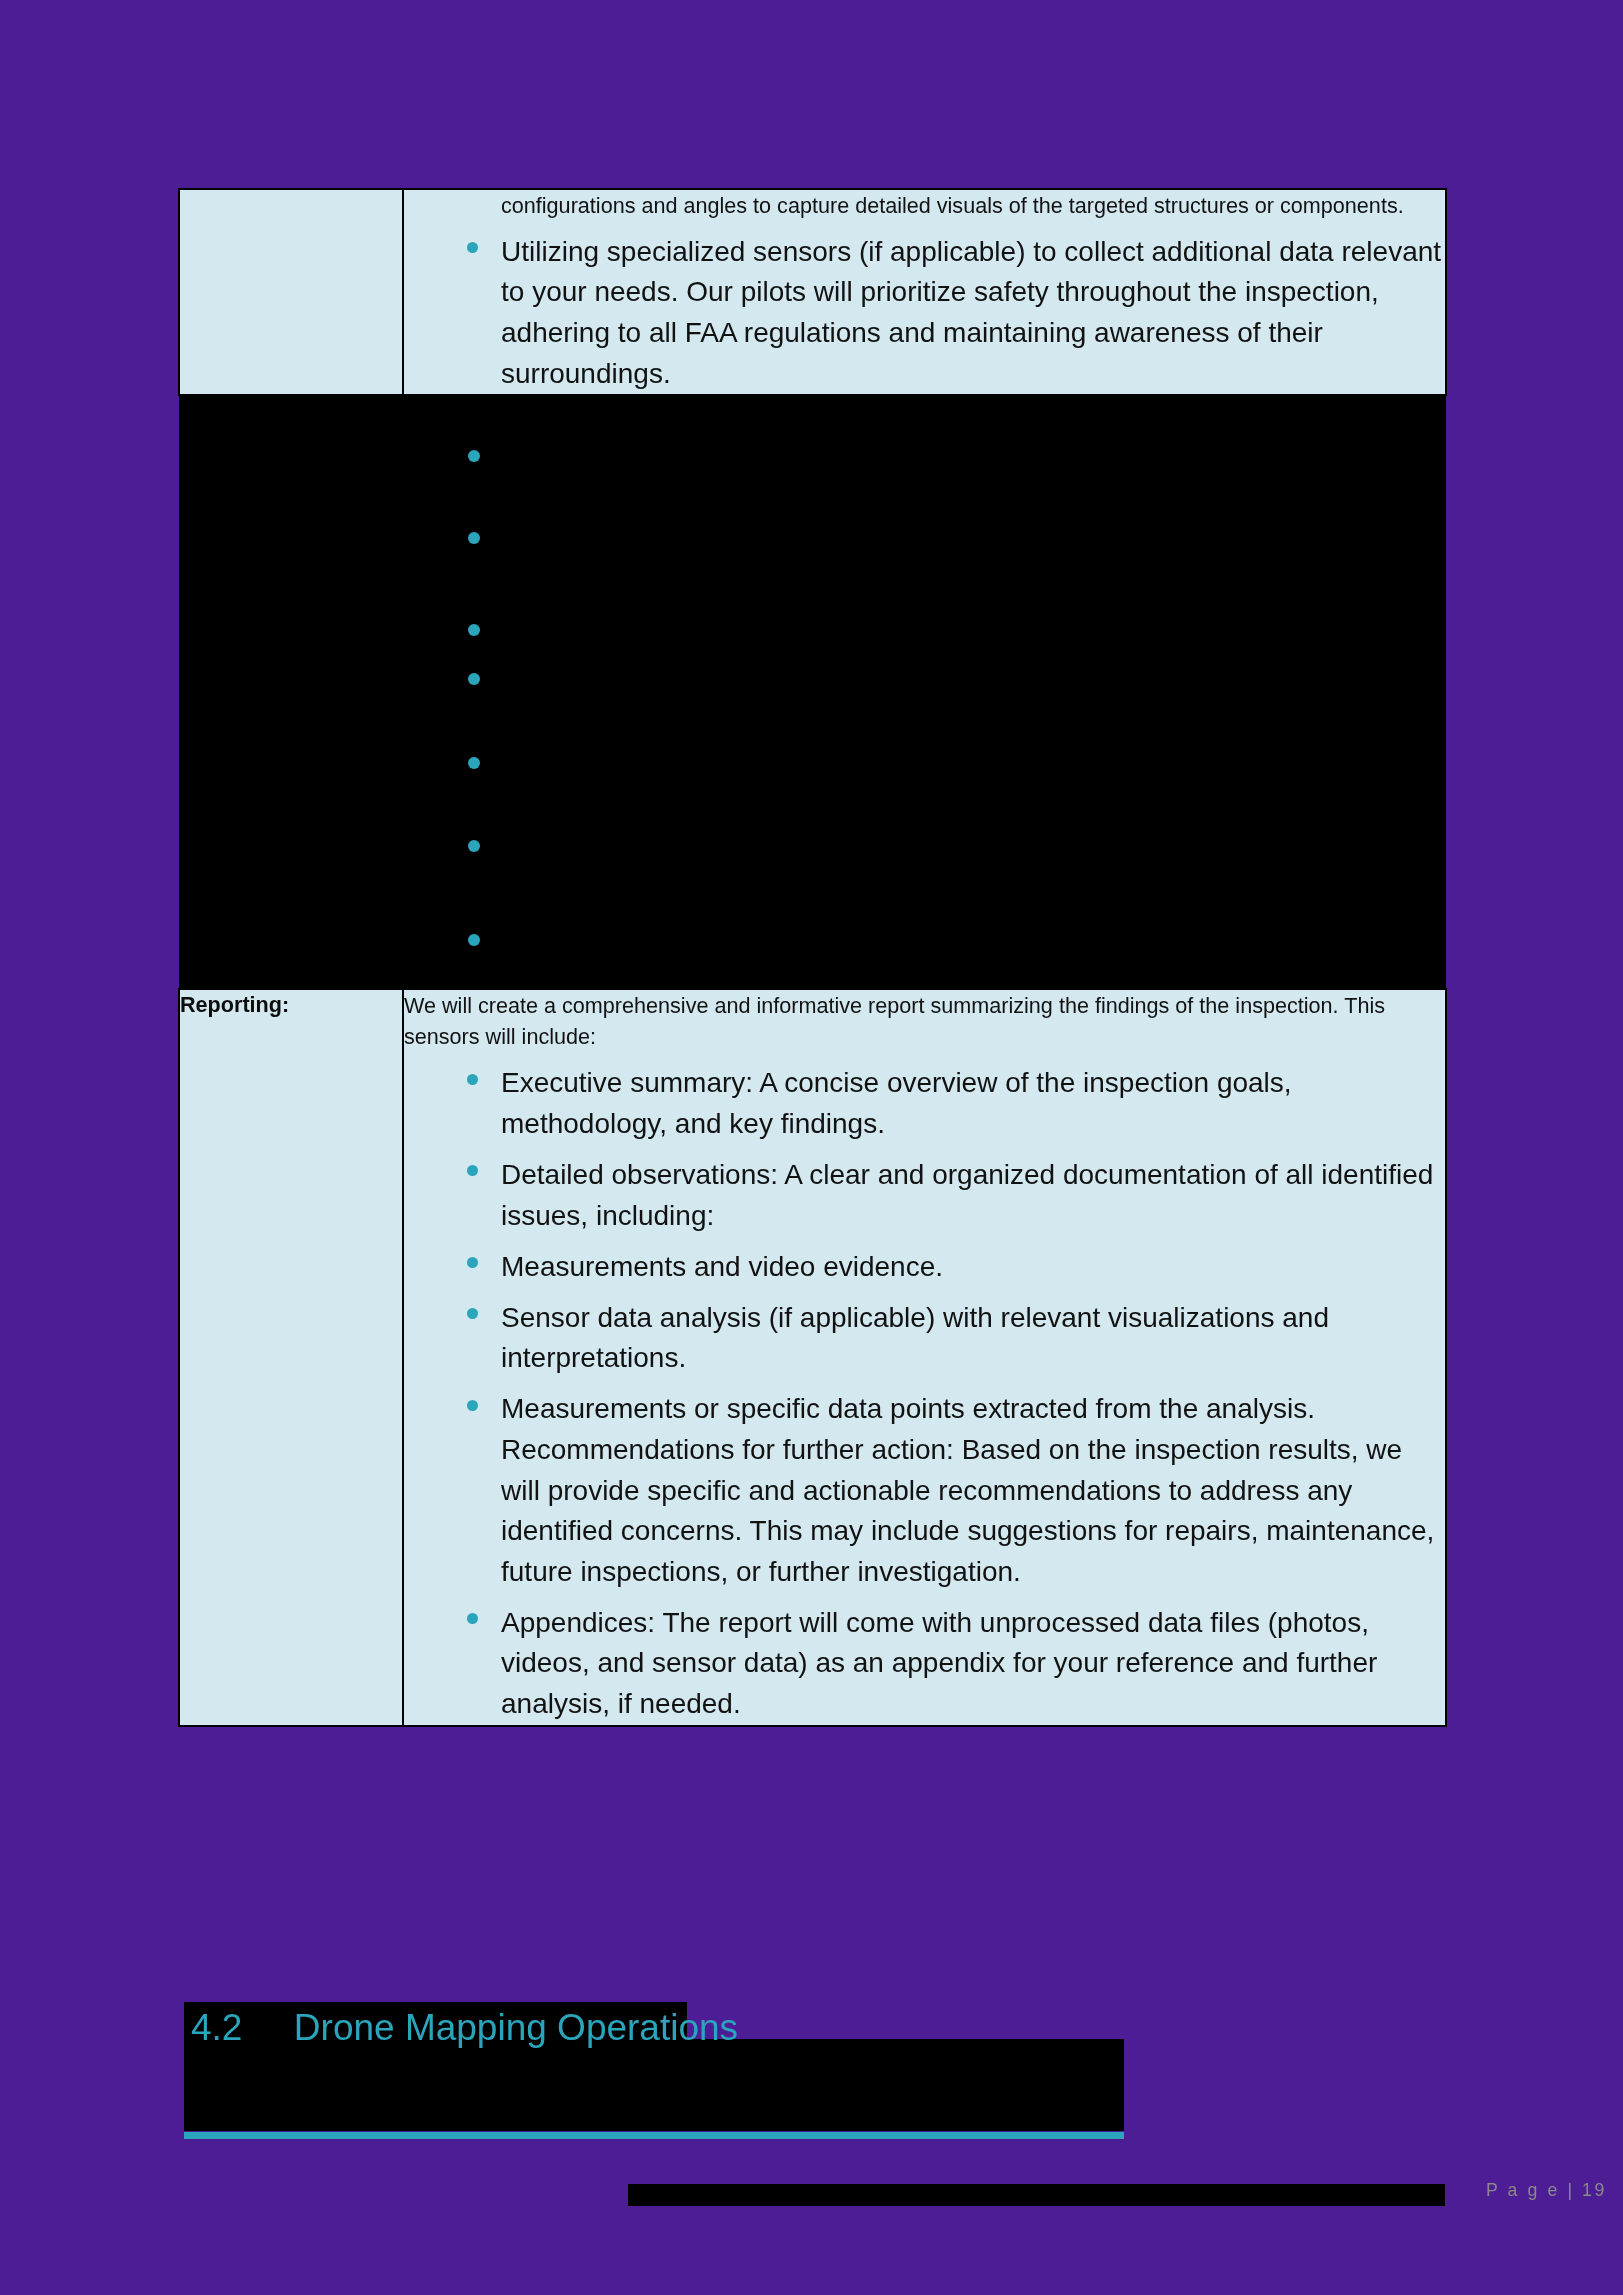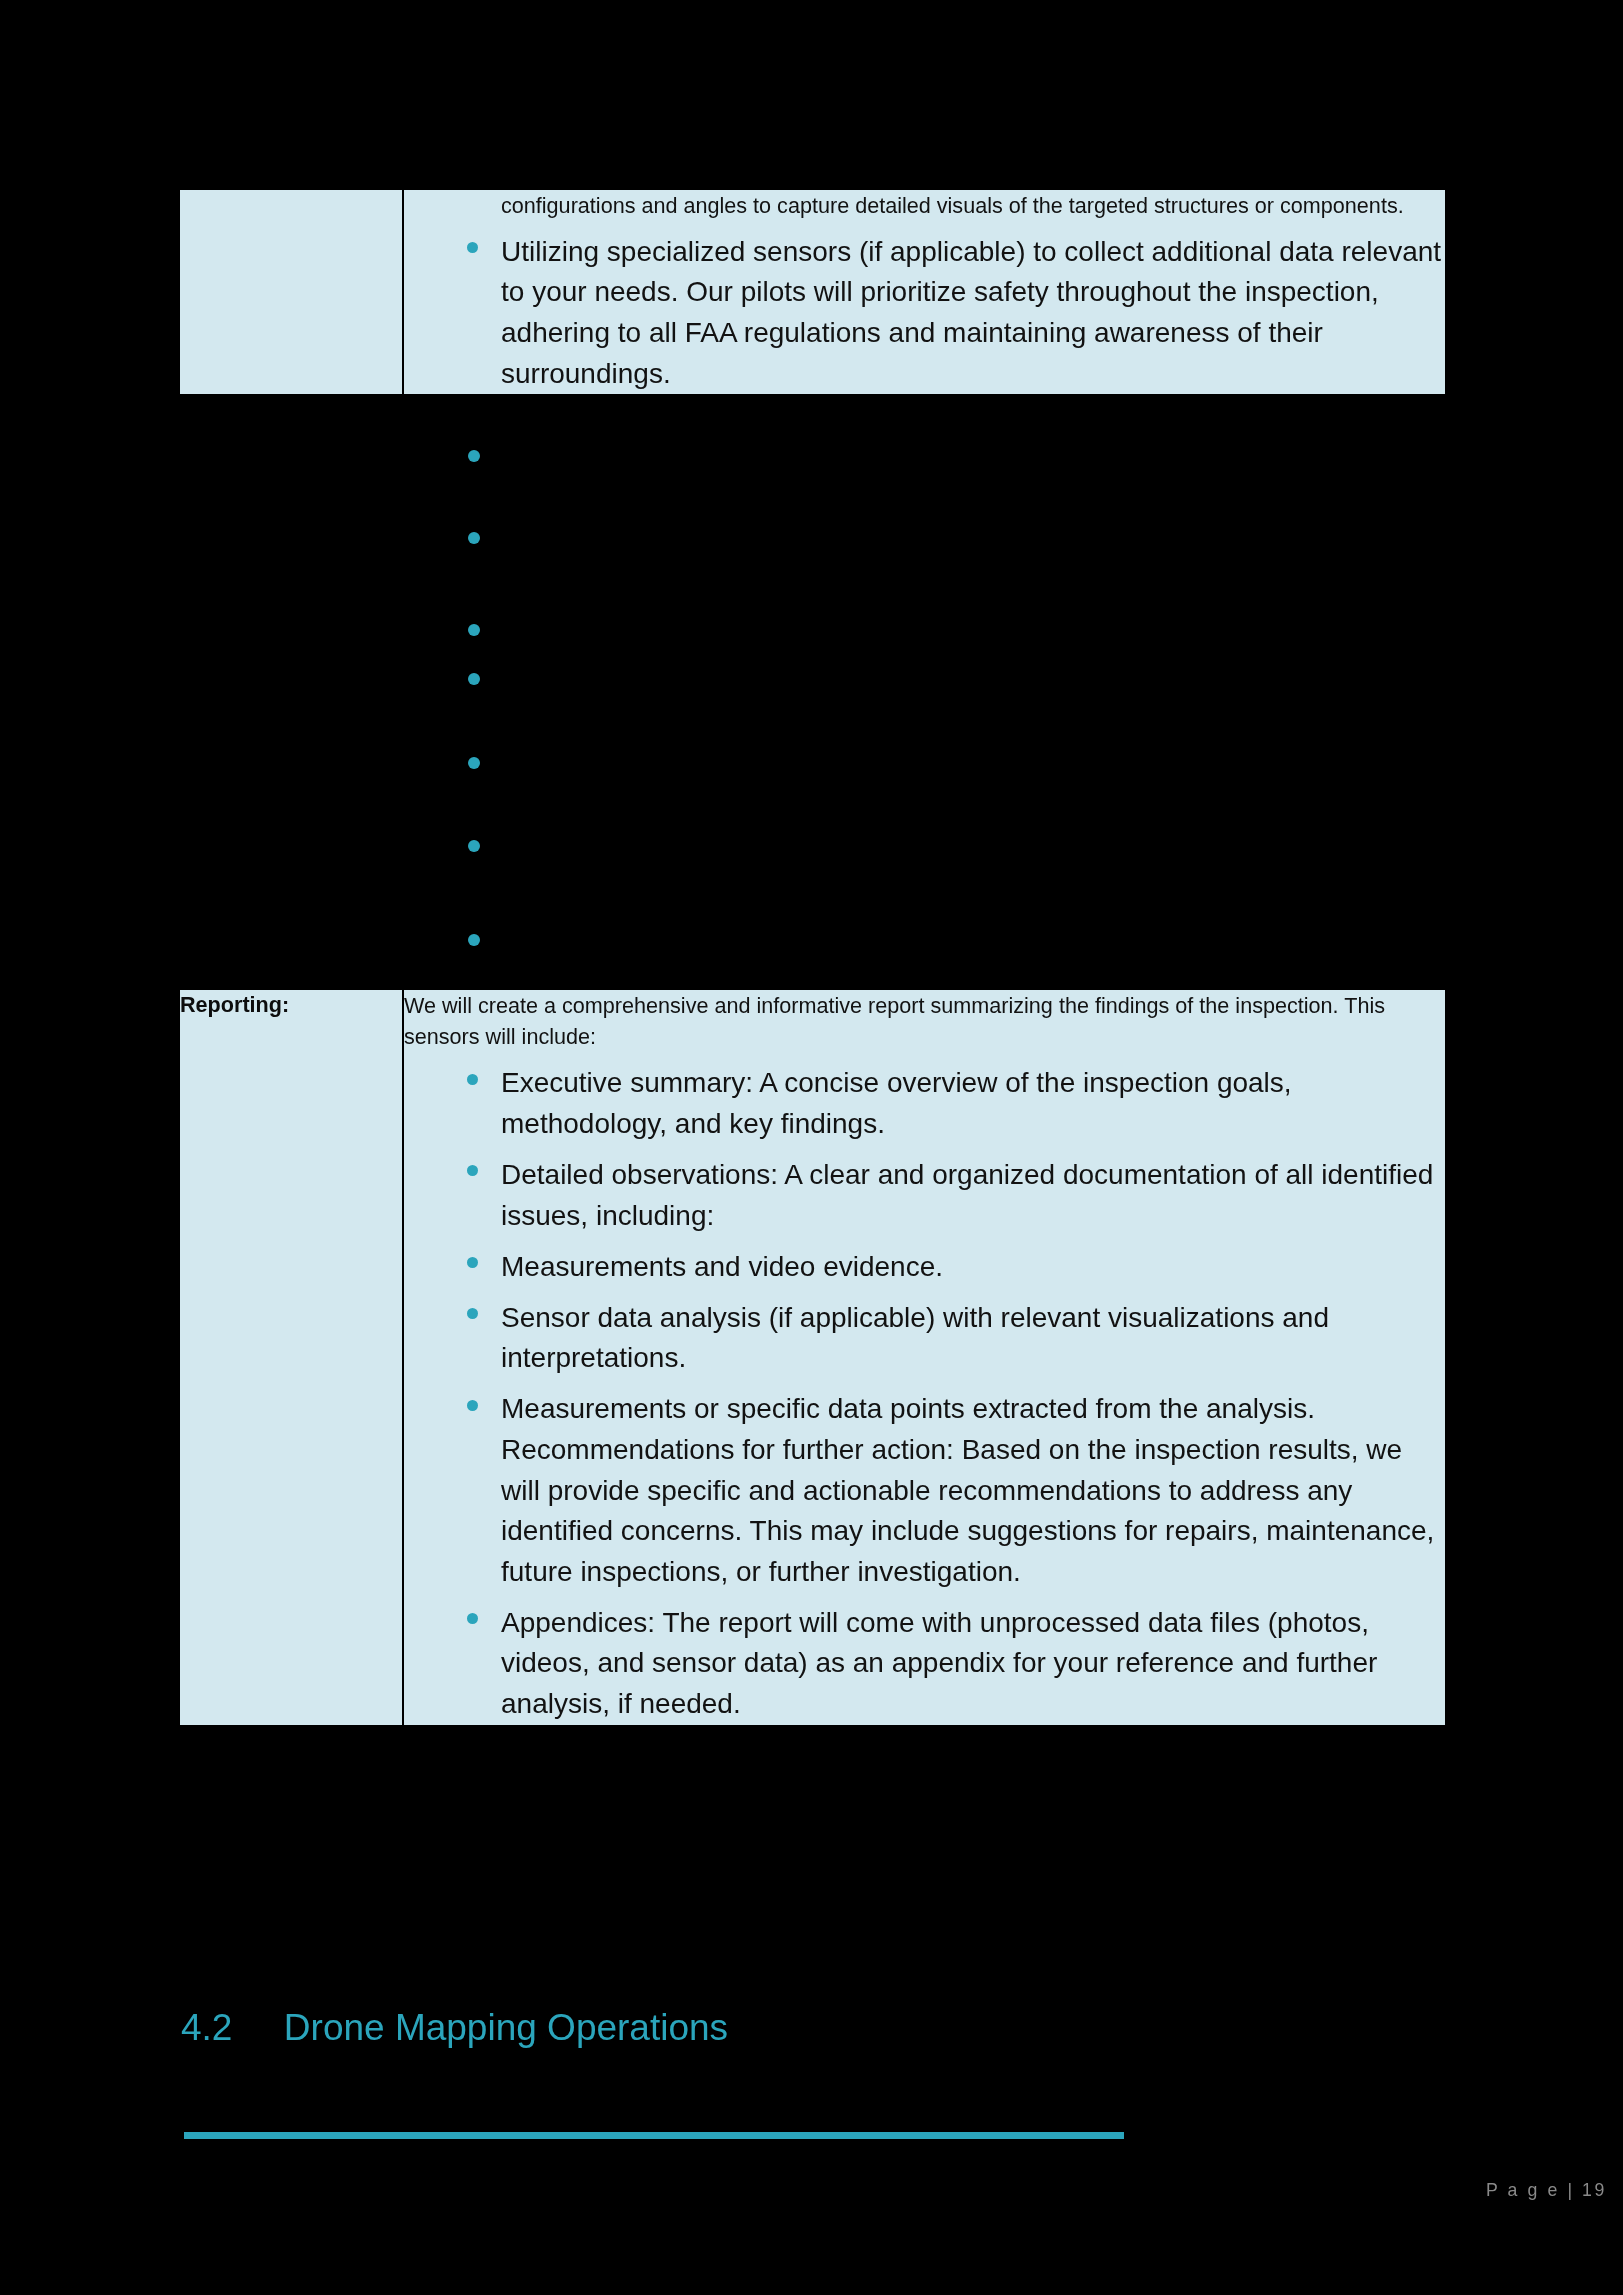--- a/index.html
+++ b/index.html
@@ -12,21 +12,21 @@
     height: 2295px;
     position: relative;
     font-family: "Liberation Sans", sans-serif;
     -webkit-font-smoothing: antialiased;
   }
 
   
   .page {
     position: absolute;
     inset: 0;
-    background: #000000;
+    background: #4c1d95;
     overflow: hidden;
   }
 
   
   .doc-table {
     position: absolute;
     left: 178px;
     top: 188px;
     width: 1267px;
     border-collapse: collapse;
@@ -131,21 +131,21 @@
   .heading-redact-wide {
     position: absolute;
     left: 2.6px;
     top: 54px;
     width: 940px;
     height: 92px;
     background: #000000;
   }
   .heading-text {
     position: absolute;
-    left: 0;
+    left: 10px;
     top: 19.6px;
     font-size: 37px;
     color: #2ba5bc;
     white-space: pre;
     line-height: 1.25;
     z-index: 3;
   }
   .heading-rule {
     position: absolute;
     left: 2.6px;

